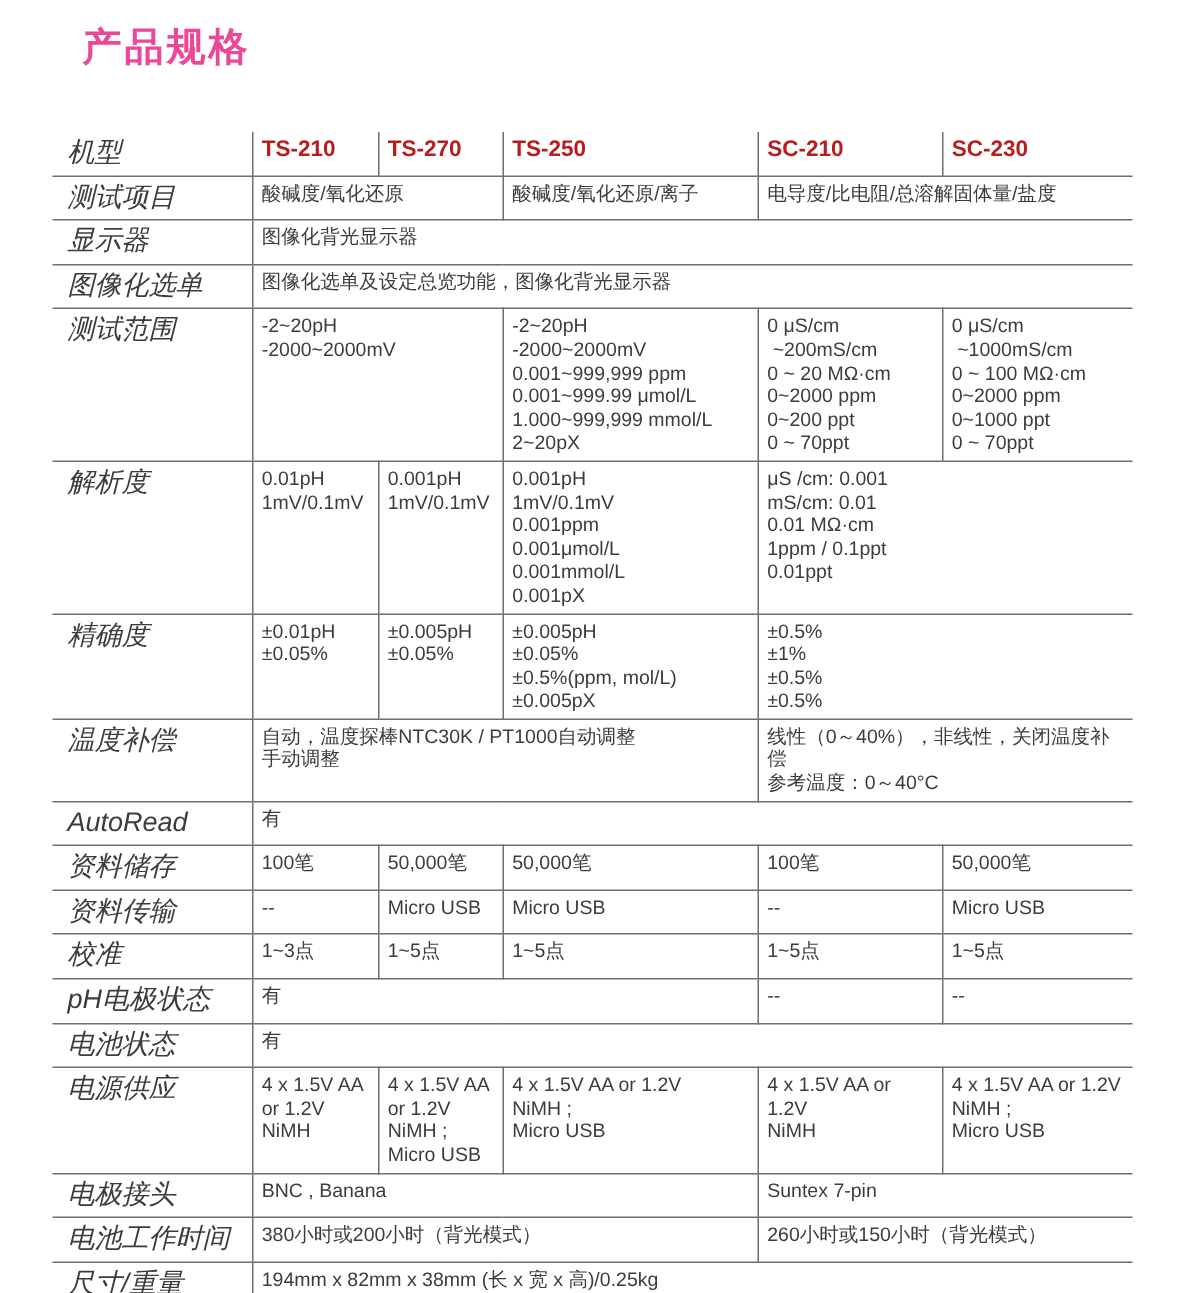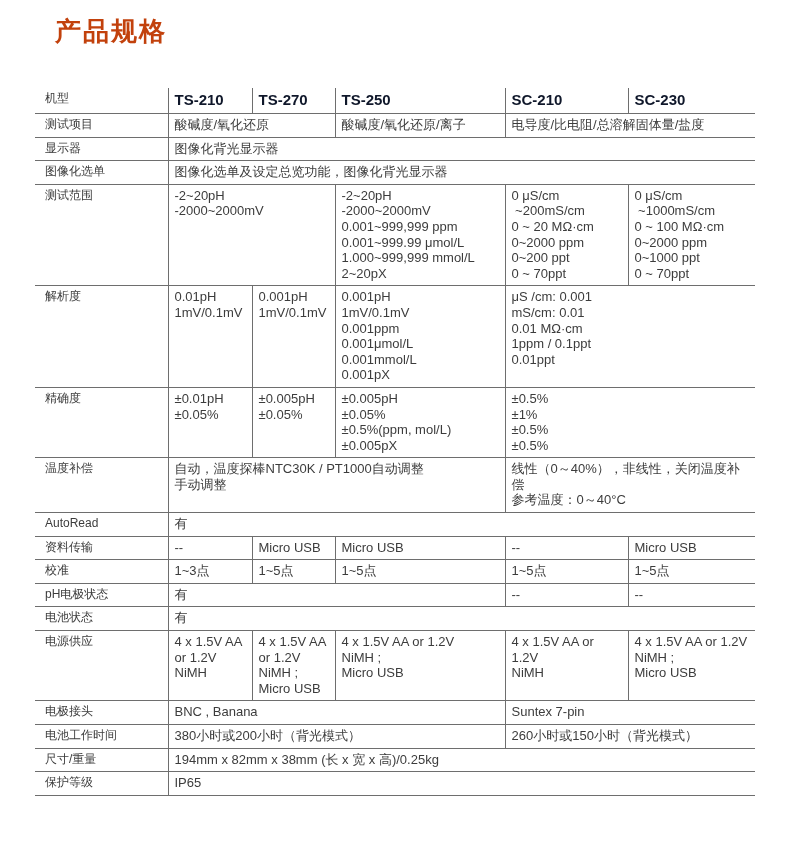--- a/index.html
+++ b/index.html
@@ -3,39 +3,39 @@
 <meta charset="utf-8">
 <style>
   html,body{margin:0;padding:0;}
   body{
     width:790px;height:862px;background:#ffffff;
     font-family:"Liberation Sans","DejaVu Sans",sans-serif;
     color:#3c3c3c;position:relative;overflow:hidden;
   }
   .title{
     position:absolute;left:55px;top:14px;margin:0;
-    font-size:26px;font-weight:bold;color:#c2410c;letter-spacing:2px;
+    font-size:26px;font-weight:bold;color:#ec4899;letter-spacing:2px;
   }
   table.spec{
     position:absolute;left:35px;top:88px;width:720px;
     border-collapse:collapse;table-layout:fixed;
   }
   td{
     border:1px solid #6e6e6e;
     padding:3px 6px 4px 6px;
     font-size:13px;line-height:1.2;
     vertical-align:top;
     white-space:pre-line;
     overflow-wrap:break-word;
   }
   tr:first-child td{border-top:none;}
   td:first-child{border-left:none;padding-left:10px;}
   td:last-child{border-right:none;}
-  td.label{font-size:12px;}
-  td.b{font-weight:bold;font-size:15px;color:#0f172a;}
+  td.label{font-size:18px;font-style:italic;}
+  td.b{font-weight:bold;font-size:15px;color:#b91c1c;}
 </style>
 </head>
 <body>
 
 <h1 class="title">产品规格</h1>
 
 <table class="spec">
   <colgroup>
     <col style="width:133px">
     <col style="width:84px">
@@ -128,20 +128,28 @@
         <td colspan="3">自动，温度探棒NTC30K / PT1000自动调整
 手动调整</td>
         <td colspan="2">线性（0～40%），非线性，关闭温度补偿
 参考温度：0～40°C</td>
       </tr>
       <tr>
         <td class="label">AutoRead</td>
         <td colspan="5">有</td>
       </tr>
       <tr>
+        <td class="label">资料储存</td>
+        <td>100笔</td>
+        <td>50,000笔</td>
+        <td>50,000笔</td>
+        <td>100笔</td>
+        <td>50,000笔</td>
+      </tr>
+      <tr>
         <td class="label">资料传输</td>
         <td>--</td>
         <td>Micro USB</td>
         <td>Micro USB</td>
         <td>--</td>
         <td>Micro USB</td>
       </tr>
       <tr>
         <td class="label">校准</td>
         <td>1~3点</td>

